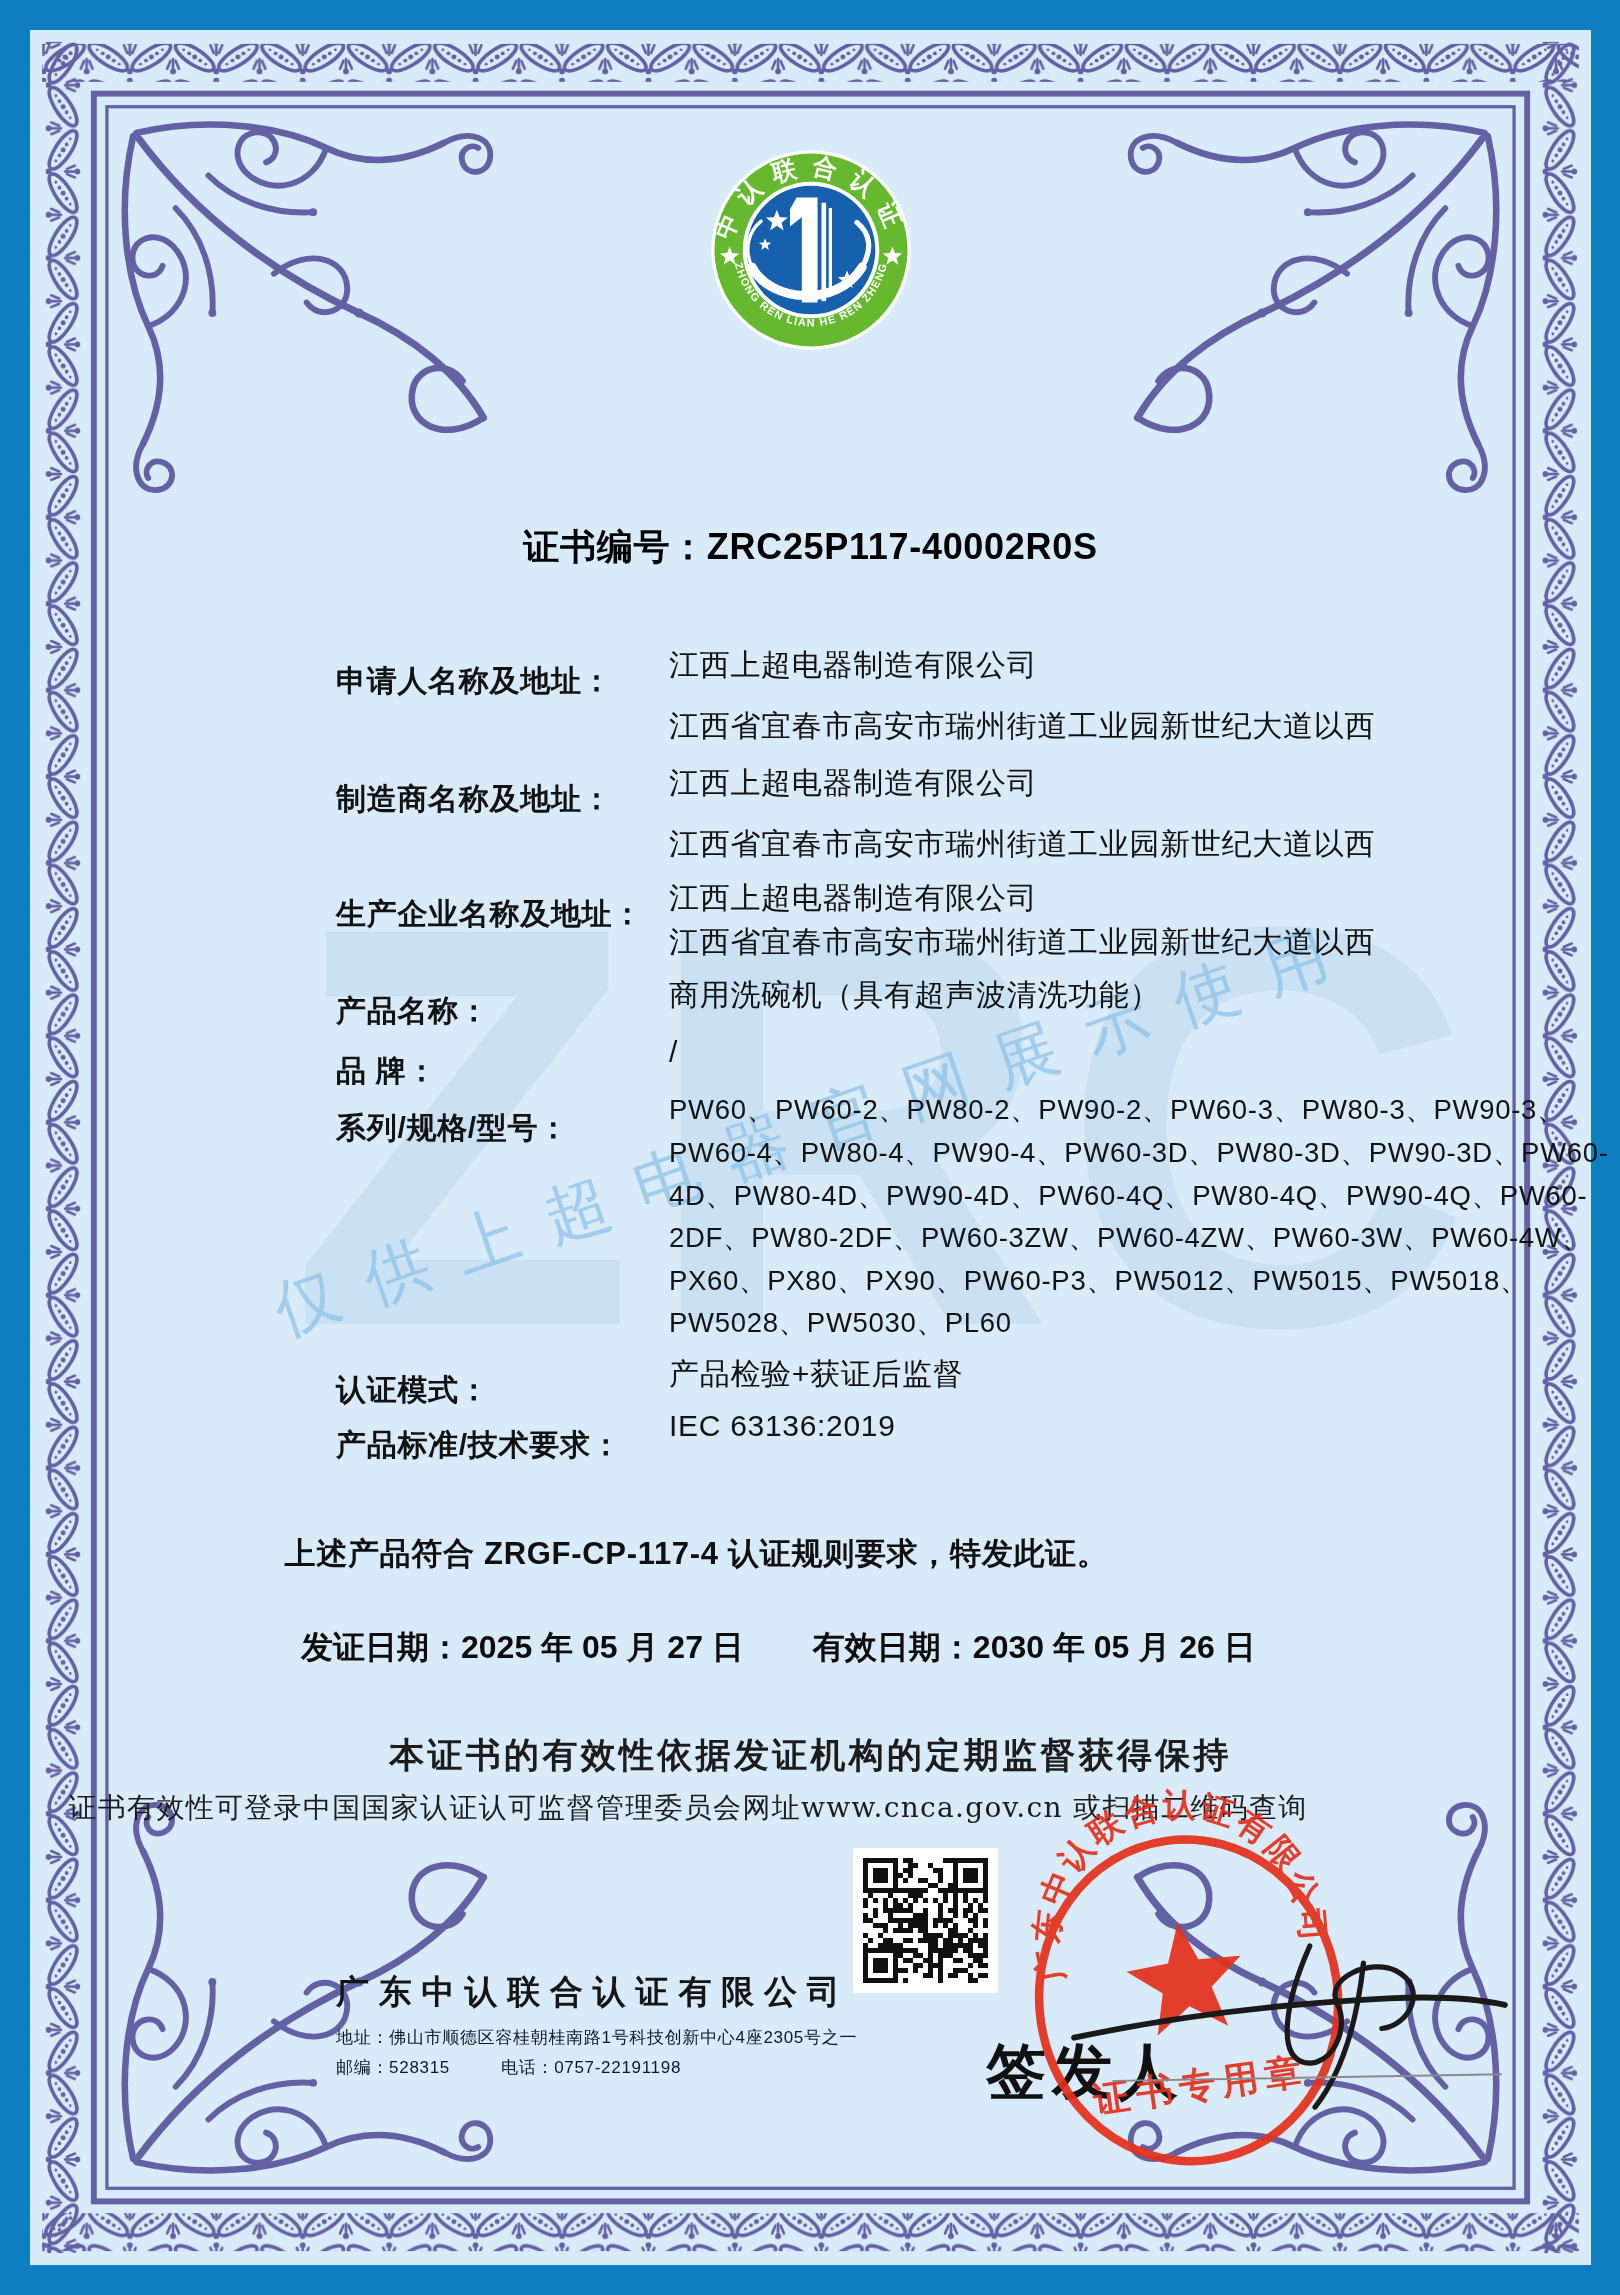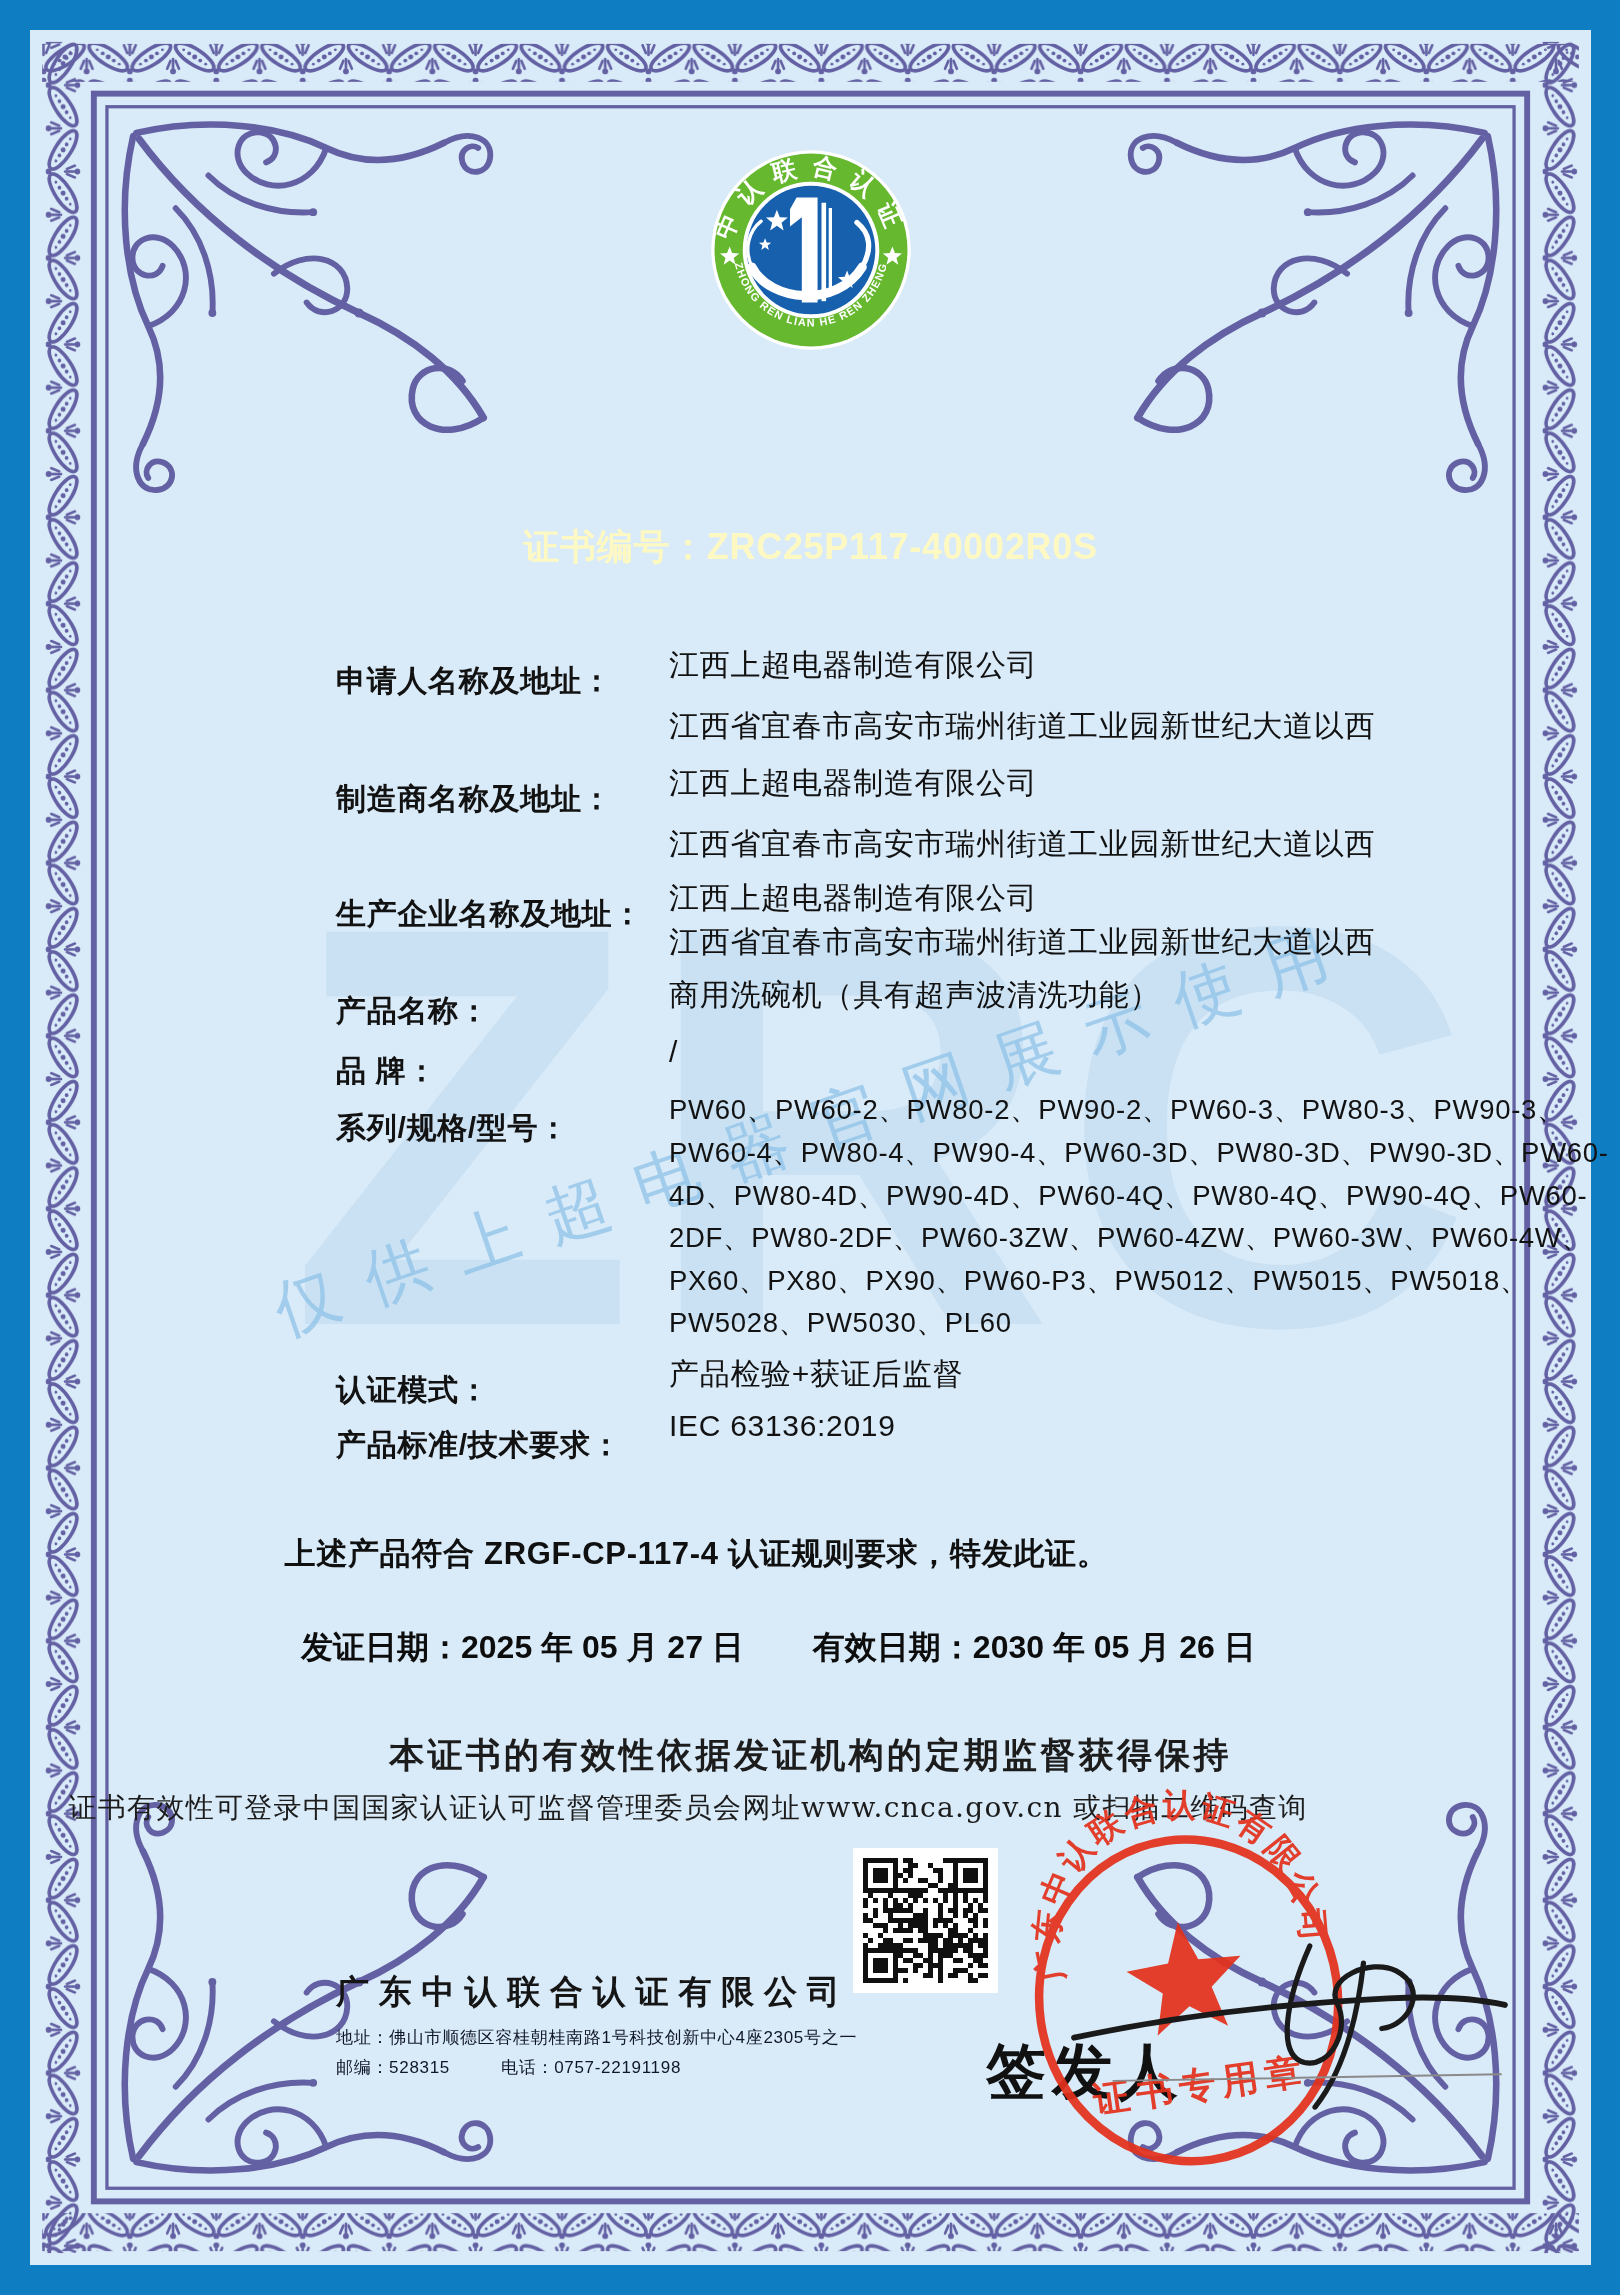--- a/index.html
+++ b/index.html
@@ -15,21 +15,21 @@
     background:#d9eaf8;
   }
   .decor{position:absolute;left:0;top:0;}
   .abs{position:absolute;}
   .title{
     left:0;width:1621px;top:419px;text-align:center;
     font-size:63px;font-weight:900;color:#111;letter-spacing:3.9px;
   }
   .certno{
     left:0;width:1621px;top:523px;text-align:center;
-    font-size:36px;font-weight:700;color:#fef9c3;letter-spacing:0.7px;
+    font-size:36px;font-weight:700;color:#000000;letter-spacing:0.7px;
   }
   .row{white-space:nowrap;color:#121212;}
   .row .lbl{position:absolute;left:336px;top:0;font-size:30px;font-weight:700;letter-spacing:0.7px;margin-top:16px;}
   .row .val{position:absolute;left:669px;top:0;font-size:30px;font-weight:500;letter-spacing:0.7px;}
   .row .val.models{font-size:27.5px;font-weight:400;letter-spacing:0.7px;}
   .statement{
     left:0;width:1393px;top:1533px;text-align:center;
     font-size:31px;font-weight:600;color:#101010;letter-spacing:0.7px;
   }
   .dates{

